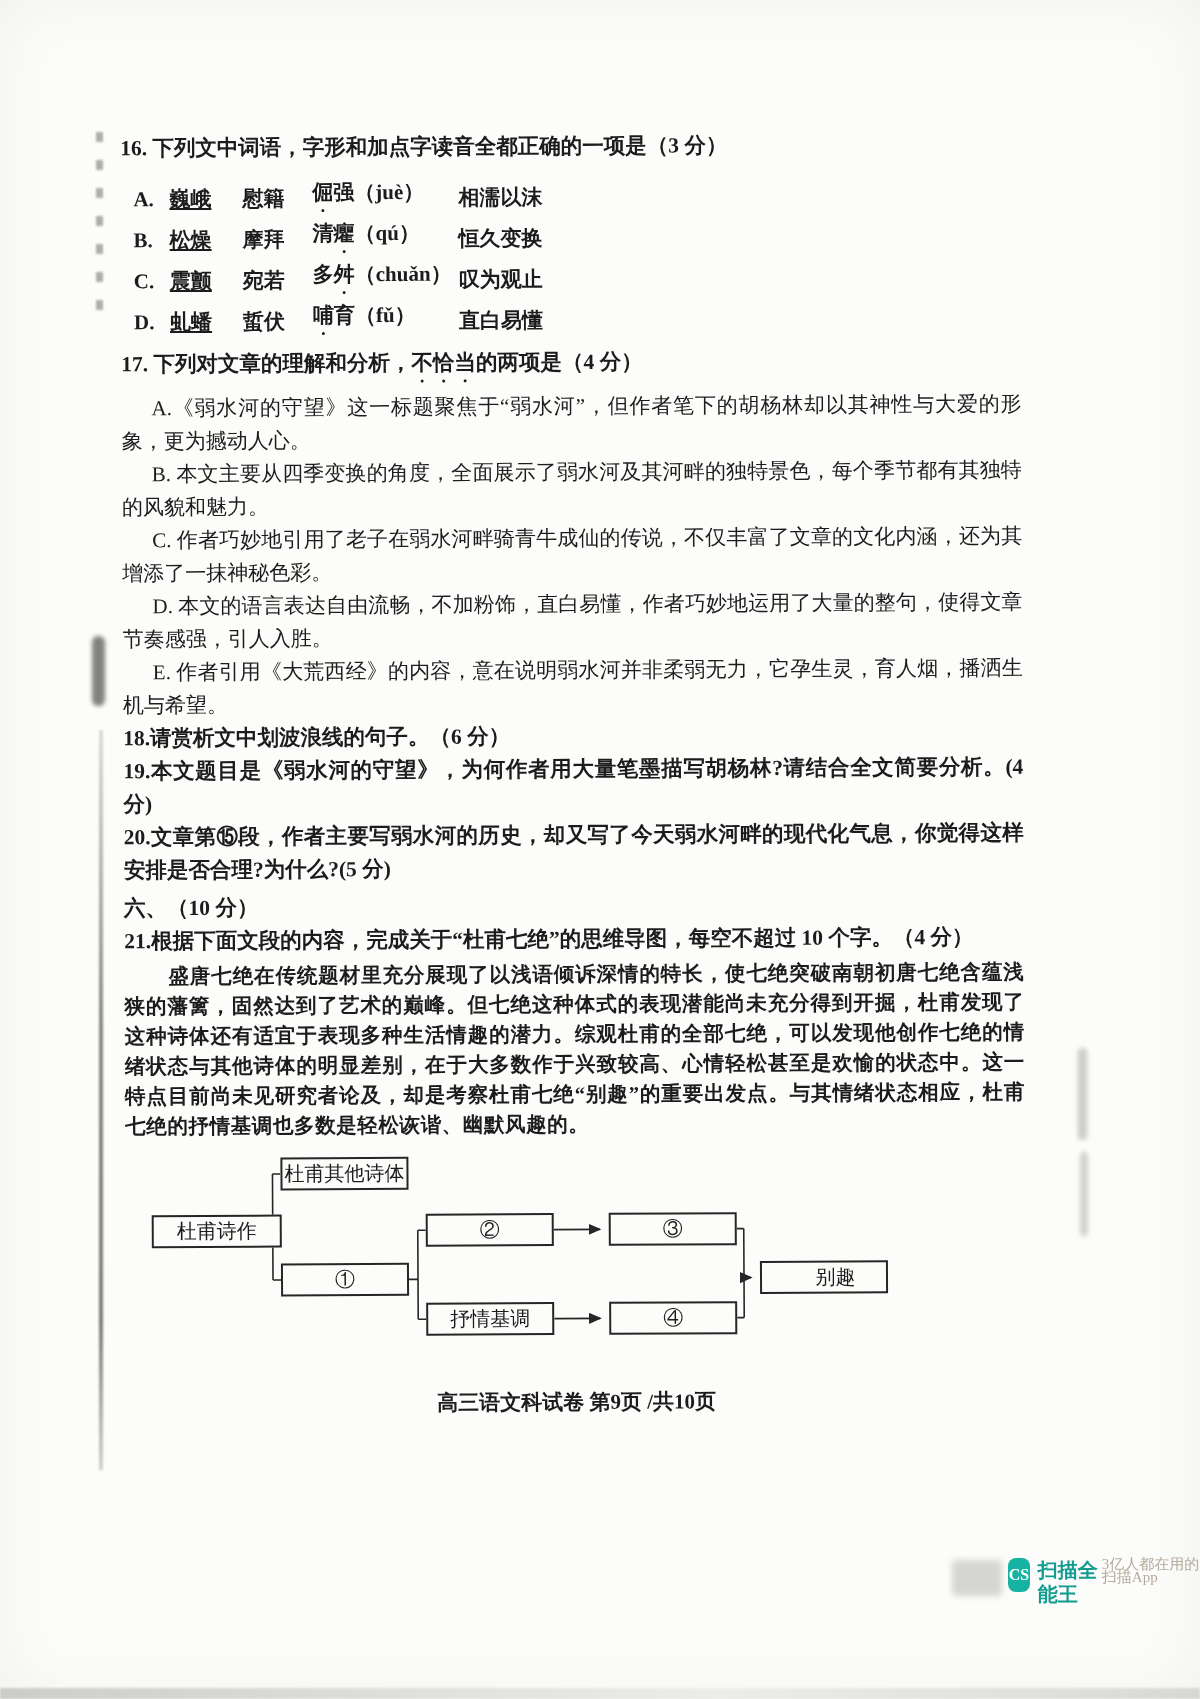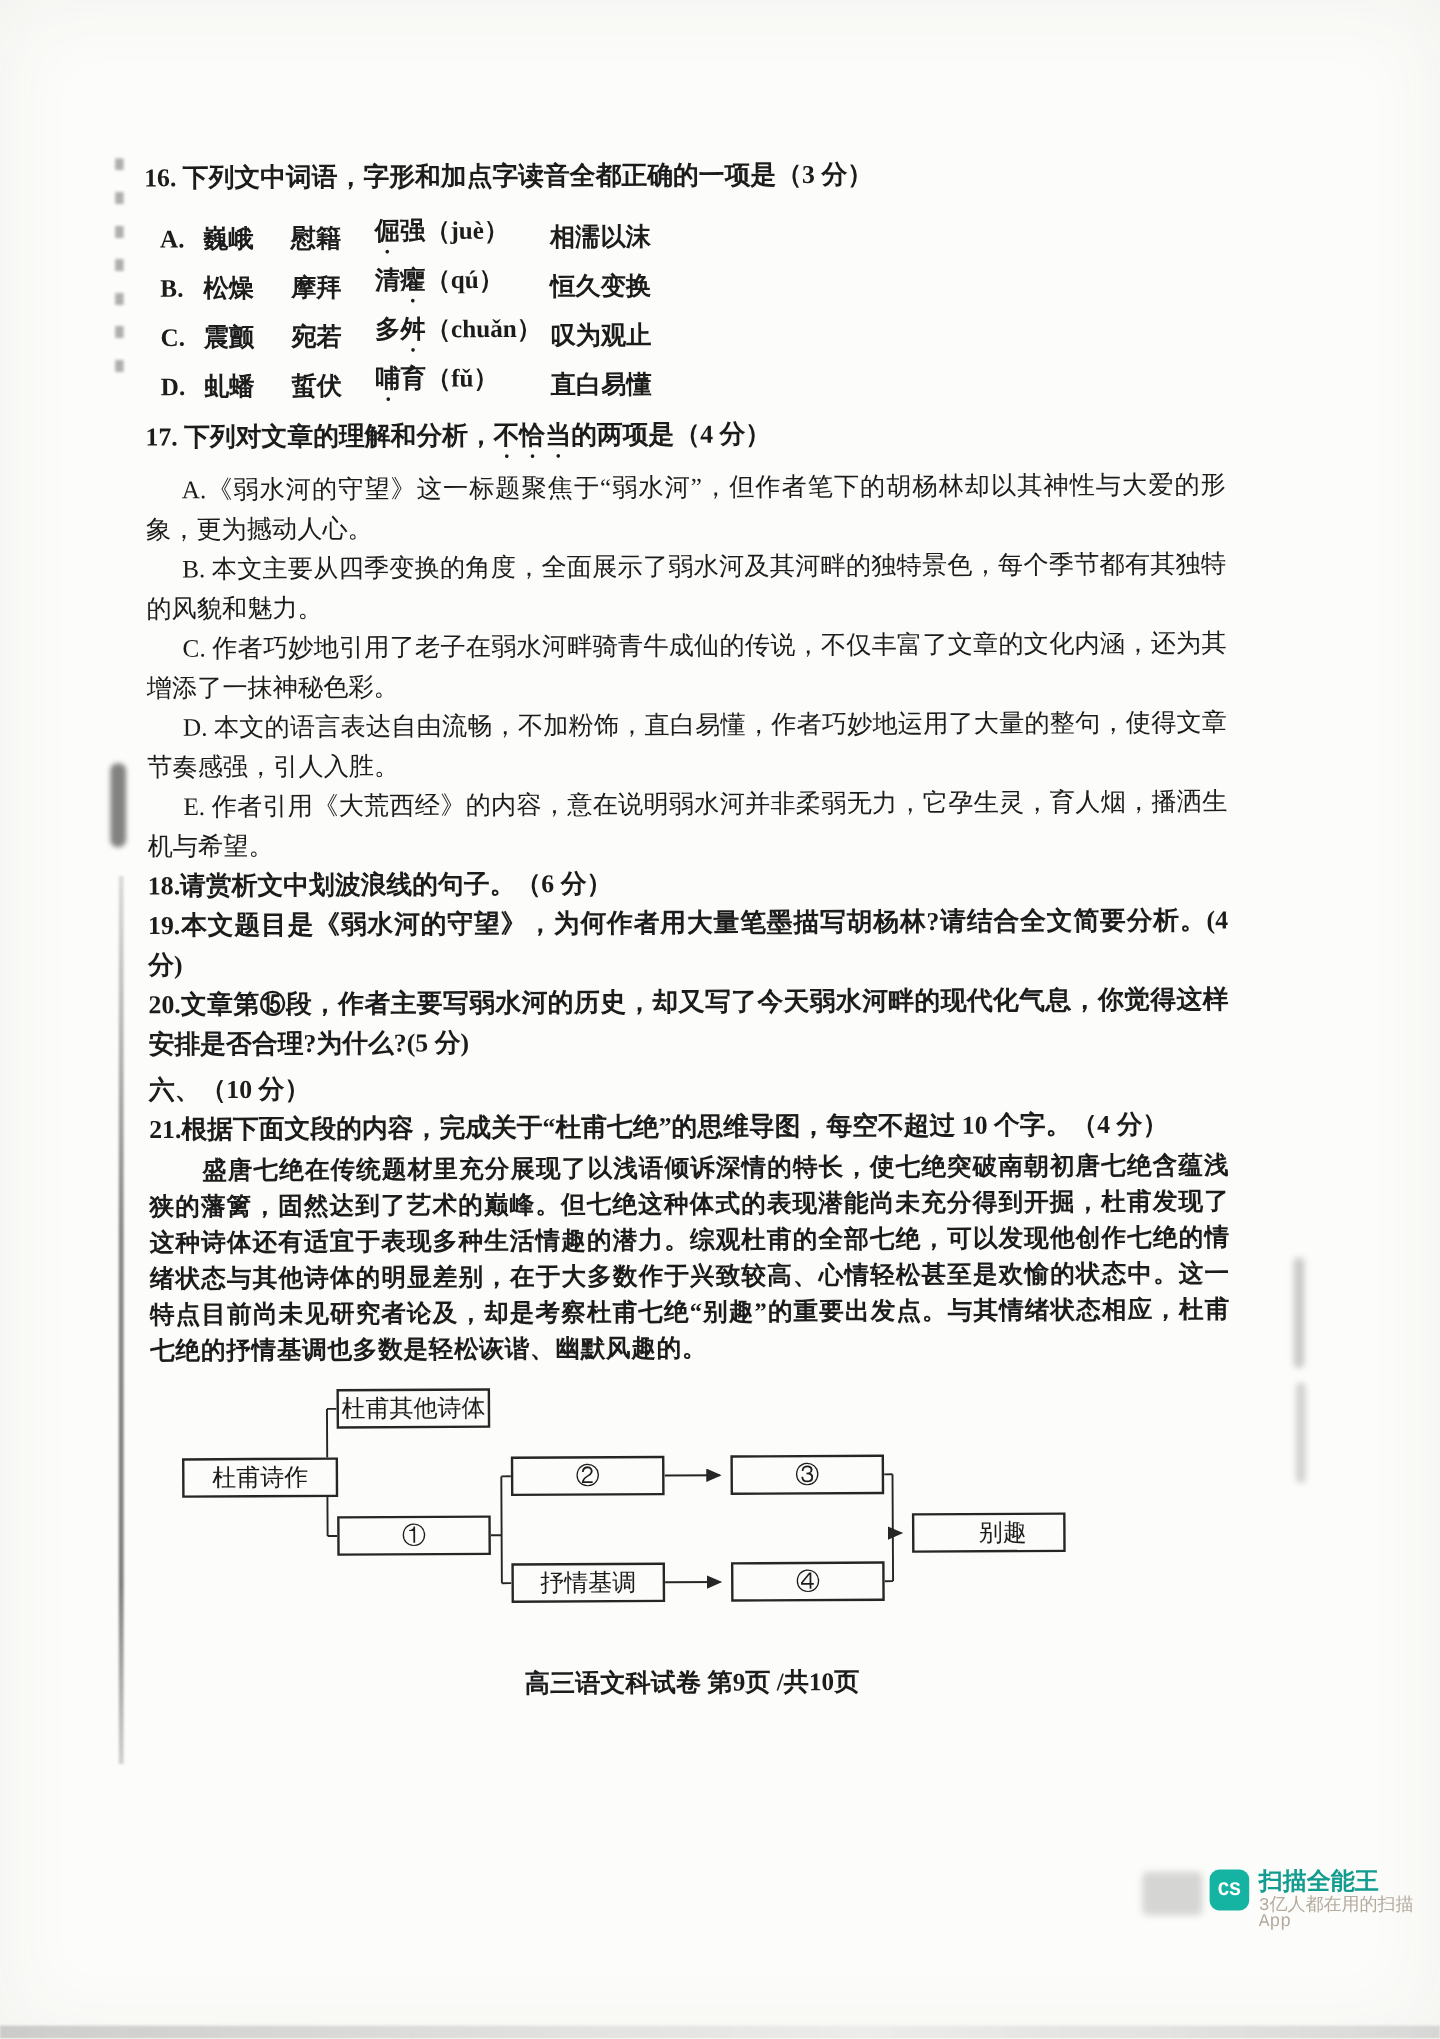--- a/index.html
+++ b/index.html
@@ -63,21 +63,21 @@
   }
   .stem-q16 { margin-bottom: 13px; }
   .opt16 {
     display: flex; align-items: baseline;
     margin: 0 0 0 13px; padding: 0;
     font-weight: 700; font-size: 21px; line-height: 26px;
     height: 41px; align-items: center;
   }
   .opt16 span { white-space: nowrap; }
   .opt16 .lbl { width: 36px; }
-  .opt16 .w1 { width: 73px; }
+  .opt16 .w1 { width: 73px; text-decoration: underline; }
   .opt16 .w2 { width: 70px; }
   .opt16 .w3 { width: 146px; }
   .stem-q17 { margin-top: 6px; margin-bottom: 4px; }
   .dotted {
     -webkit-text-emphasis: filled dot #1c1c1c;
     text-emphasis: filled dot #1c1c1c;
     -webkit-text-emphasis-position: under;
     text-emphasis-position: under left;
   }
   .opt17 {
@@ -113,29 +113,29 @@
   .dbox-b4     { left: 483px; top: 146px; }
   
   .page-footer {
     margin: 50px 0 0 0; text-align: center;
     font-weight: 700; font-size: 21px;
   }
   
   .watermark {
     position: absolute; left: 1008px; top: 1558px;
     display: flex; align-items: flex-start; gap: 8px;
-    font-family: Liberation Mono, monospace;
+    font-family: Liberation Serif, serif;
   }
   .wm-logo {
     width: 34px; height: 34px; border-radius: 8px;
     background: #14b3a2; color: #ffffff;
     display: flex; align-items: center; justify-content: center;
     font-weight: 700; font-size: 16px;
   }
-  .wm-texts { display: flex; flex-direction: column; }
+  .wm-texts { display: flex; flex-direction: row; }
   .wm-brand { color: #129c90; font-weight: 700; font-size: 20px; line-height: 24px; }
   .wm-tag   { color: #b4aa9e; font-size: 15px; line-height: 13px; }
 </style>
 </head>
 <body>
 
 <div class="page">
 
   <div class="artifact edge-ticks-left"></div>
   <div class="artifact edge-blob-left"></div>

